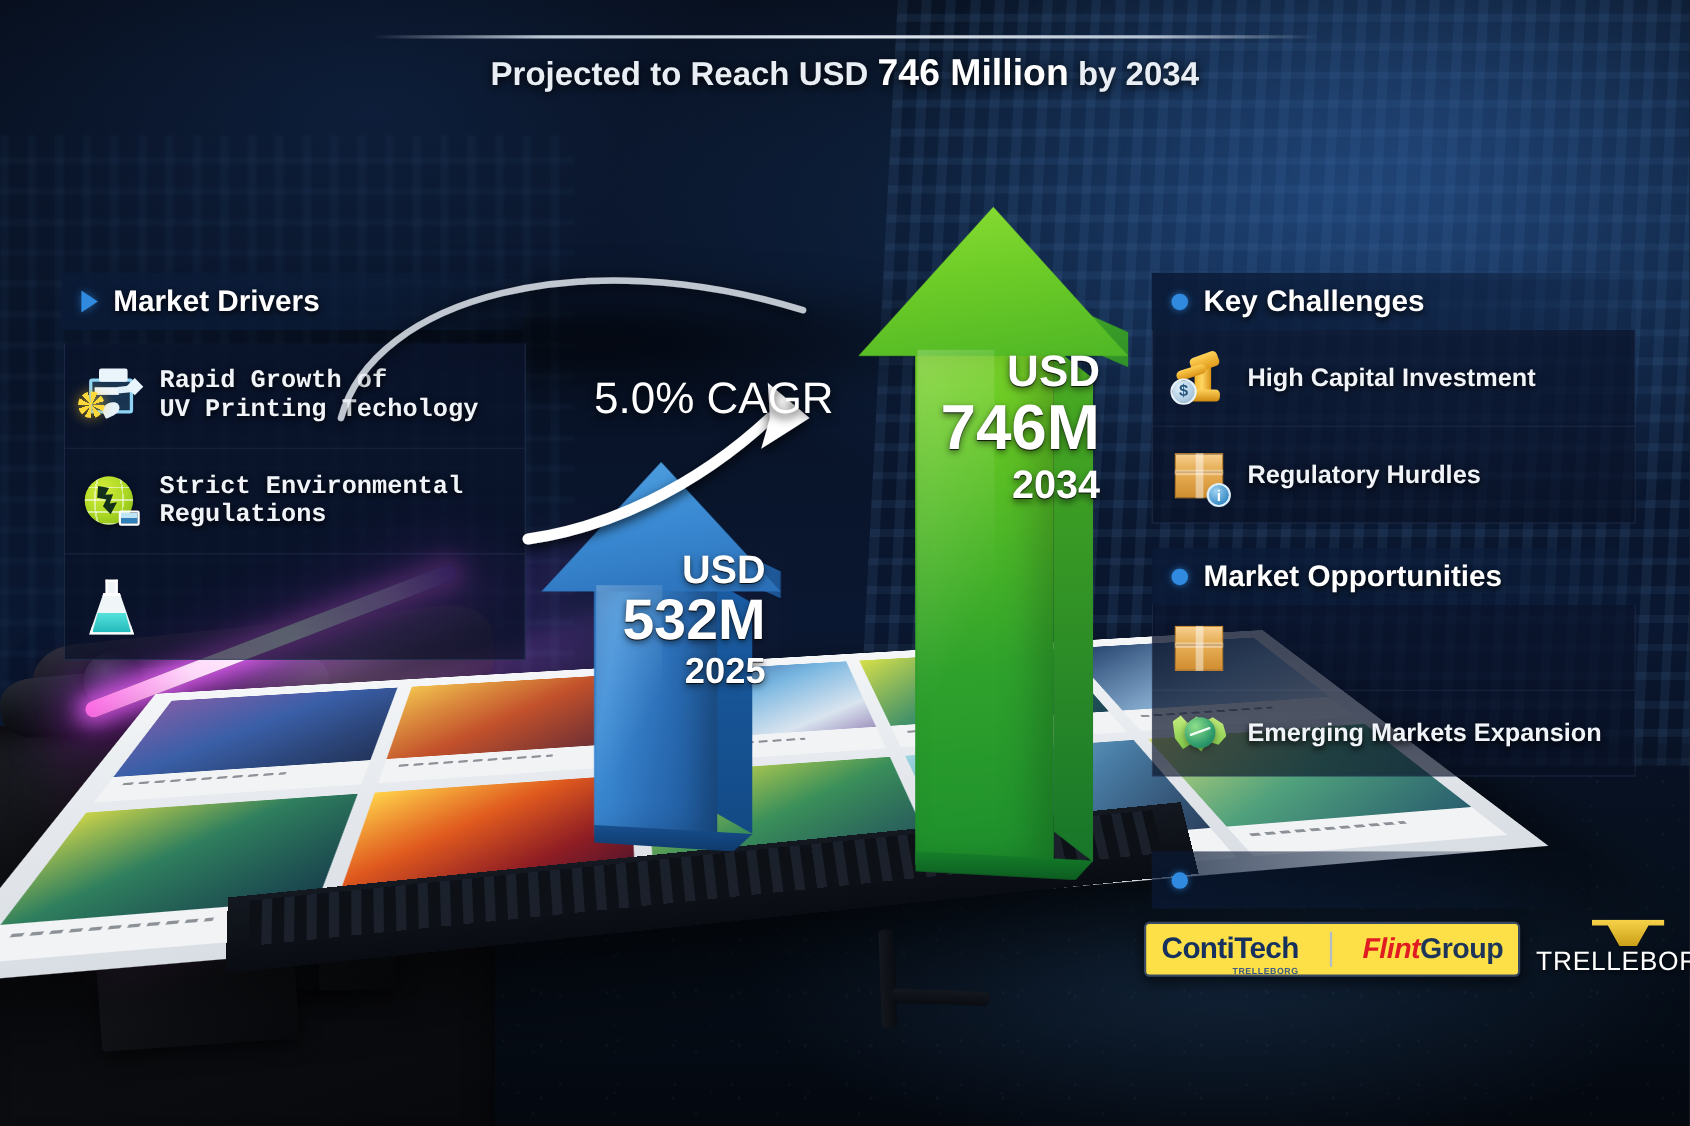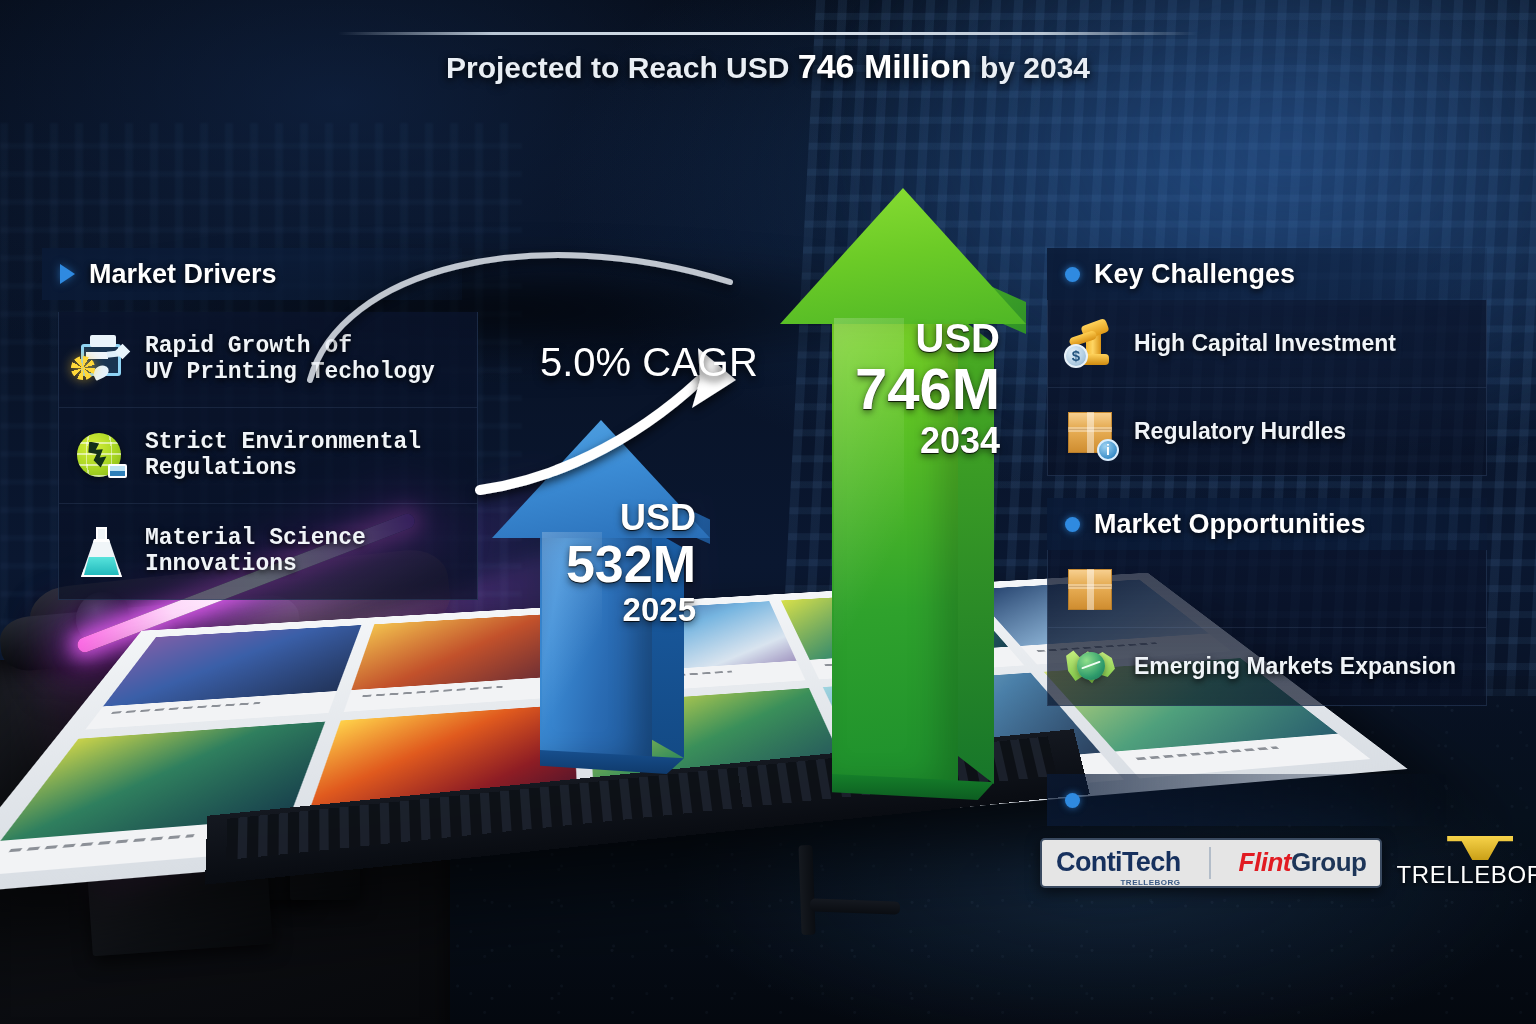--- a/index.html
+++ b/index.html
@@ -439,21 +439,21 @@
   .cagr-svg{position:absolute;left:300px;top:230px;width:640px;height:290px;z-index:5;}
   .cagr-label{
     position:absolute;left:540px;top:340px;z-index:7;
     font-size:40px;font-weight:normal;color:#ffffff;white-space:nowrap;
     text-shadow:0 4px 9px rgba(0,0,0,.85);
   }
 
   
   .logos{position:absolute;left:1040px;top:836px;display:flex;align-items:center;gap:14px;}
   .logo-card{
-    background:#e5e5e5;border:2px solid #3a4a60;border-radius:5px;
+    background:#fde047;border:2px solid #3a4a60;border-radius:5px;
     padding:7px 14px;display:flex;align-items:center;gap:28px;
     box-shadow:0 4px 14px rgba(0,0,0,.6);
   }
   .lg-conti{color:#17315e;font-size:27px;font-weight:bold;letter-spacing:-.6px;position:relative;}
   .lg-conti .sub{
     position:absolute;right:0;bottom:-9px;font-size:8px;letter-spacing:.5px;
     color:#3c5a84;font-weight:bold;
   }
   .logo-div{width:2px;height:32px;background:#b3bdc9;}
   .lg-flint{font-size:26px;font-weight:bold;letter-spacing:-.5px;}
@@ -543,21 +543,21 @@
   <div class="table-leg"></div>
   <div class="table-leg2"></div>
 
   <div class="header">
     <div class="h-rule"></div>
     <div class="h-sub">
       <span>Projected to Reach USD </span><b>746 Million</b><span> by 2034</span>
     </div>
   </div>
 
-  <div class="panel-head" style="left:42px;top:248px;width:420px;">
+  <div class="panel-head" style="left:56px;top:248px;width:420px;">
     <span class="tri-bullet"></span>
     <span class="ttl">Market Drivers</span>
   </div>
   <div class="panel-body" style="left:58px;top:312px;width:420px;height:288px;font-family:Liberation Mono, monospace;">
     <div class="row" style="height:96px;">
       <span class="ico ic-printer">
         <span class="frame"></span>
           <span class="tray"></span>
           <span class="slot"></span>
         <span class="nib"></span>
@@ -579,24 +579,20 @@
       <span class="txt">
         <span>Strict Environmental</span><br>
         <span>Regulations</span>
       </span>
     </div>
     <div class="row" style="height:96px;">
       <span class="ico ic-flask">
         <span class="neck"></span>
           <span class="body"></span>
           <span class="liq"></span>
-      </span>
-      <span class="txt">
-        <span>Material Science</span><br>
-        <span>Innovations</span>
       </span>
     </div>
   </div>
 
   <div class="panel-head" style="left:1047px;top:248px;width:440px;">
     <span class="dot-bullet"></span>
     <span class="ttl">Key Challenges</span>
   </div>
   <div class="panel-body" style="left:1047px;top:300px;width:440px;height:176px;">
     <div class="row" style="height:88px;">

